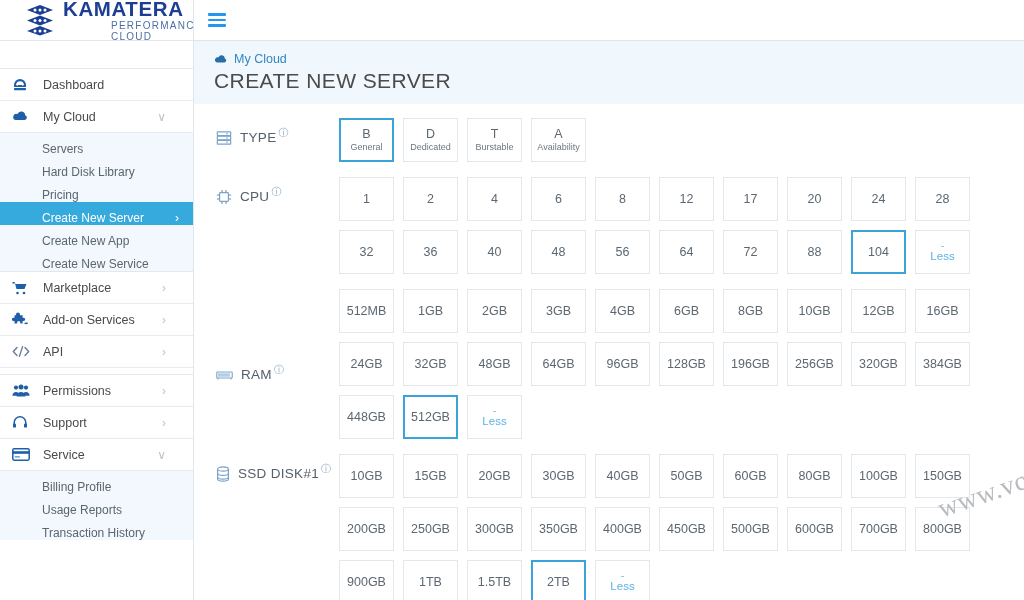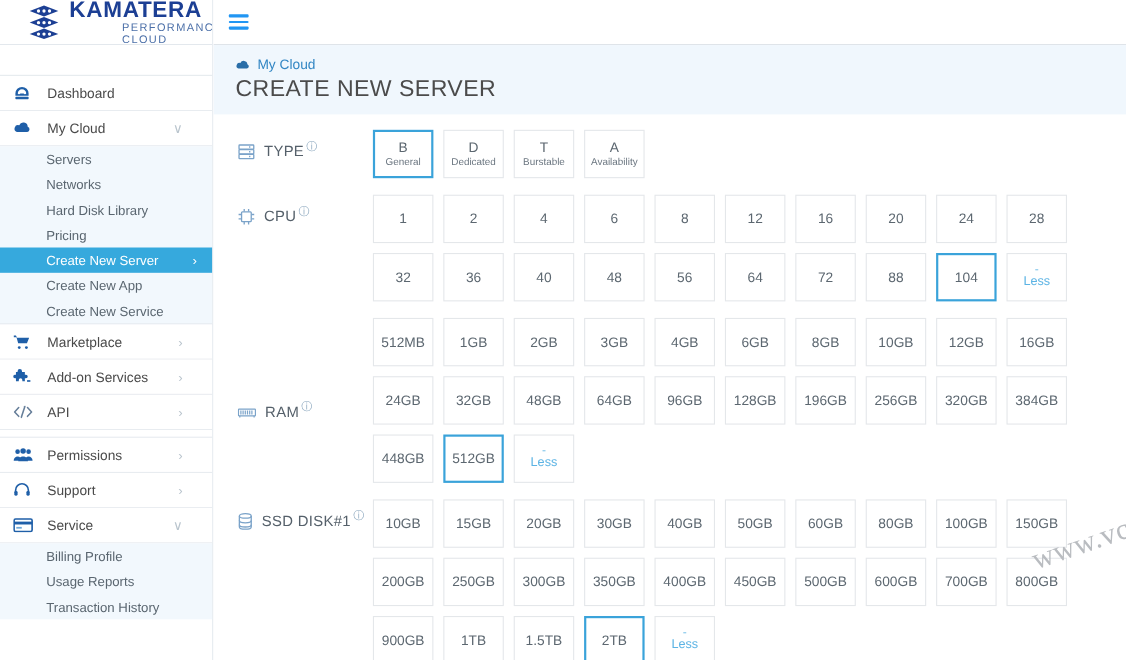--- a/index.html
+++ b/index.html
@@ -45,21 +45,21 @@
     border-bottom: 1px solid #e8ecf0;
     color: #4a4a4a; font-size: 12.5px;
     background: #fff; cursor: pointer;
   }
   .nav-item .ic { width: 22px; flex: 0 0 22px; display: flex; align-items: center; justify-content: flex-start; }
   .nav-item .lbl { flex: 1 1 auto; padding-left: 9px; white-space: nowrap; }
   .nav-item .chev { color: #b9c4cd; font-size: 12px; padding-right: 3px; }
 
   .subnav { background: #f2f8fd; }
   .subnav .sub-item {
-    height: 23px; display: flex; align-items: center;
+    height: 23px; display: flex; align-items: flex-end;
     padding-left: 42px; padding-right: 12px;
     font-size: 12px; color: #5a6670; cursor: pointer; white-space: nowrap;
   }
   .subnav .sub-item.active {
     background: #36a9dd; color: #ffffff;
     justify-content: space-between; padding-right: 14px;
   }
   .subnav .sub-item.active .arrow { font-size: 12px; color: #ffffff; }
   .subnav-bottom-border { border-bottom: 1px solid #e3e8ed; }
   .nav-spacer { height: 7px; background: #fff; border-bottom: 1px solid #e3e8ed; }
@@ -179,23 +179,20 @@
       </span>
       <span class="lbl">My Cloud</span>
       <span class="chev">∨</span>
     </div>
 
     <div class="subnav subnav-bottom-border">
       <div class="sub-item">
         <span>Servers</span>
       </div>
       <div class="sub-item">
-        <span>Networks</span>
-      </div>
-      <div class="sub-item">
         <span>Hard Disk Library</span>
       </div>
       <div class="sub-item">
         <span>Pricing</span>
       </div>
       <div class="sub-item active">
         <span>Create New Server</span>
         <span class="arrow">›</span>
       </div>
       <div class="sub-item">
@@ -392,21 +389,21 @@
               <div class="opt-box">
                 <span class="l1">6</span>
               </div>
               <div class="opt-box">
                 <span class="l1">8</span>
               </div>
               <div class="opt-box">
                 <span class="l1">12</span>
               </div>
               <div class="opt-box">
-                <span class="l1">16</span>
+                <span class="l1">17</span>
               </div>
               <div class="opt-box">
                 <span class="l1">20</span>
               </div>
               <div class="opt-box">
                 <span class="l1">24</span>
               </div>
               <div class="opt-box">
                 <span class="l1">28</span>
               </div>

